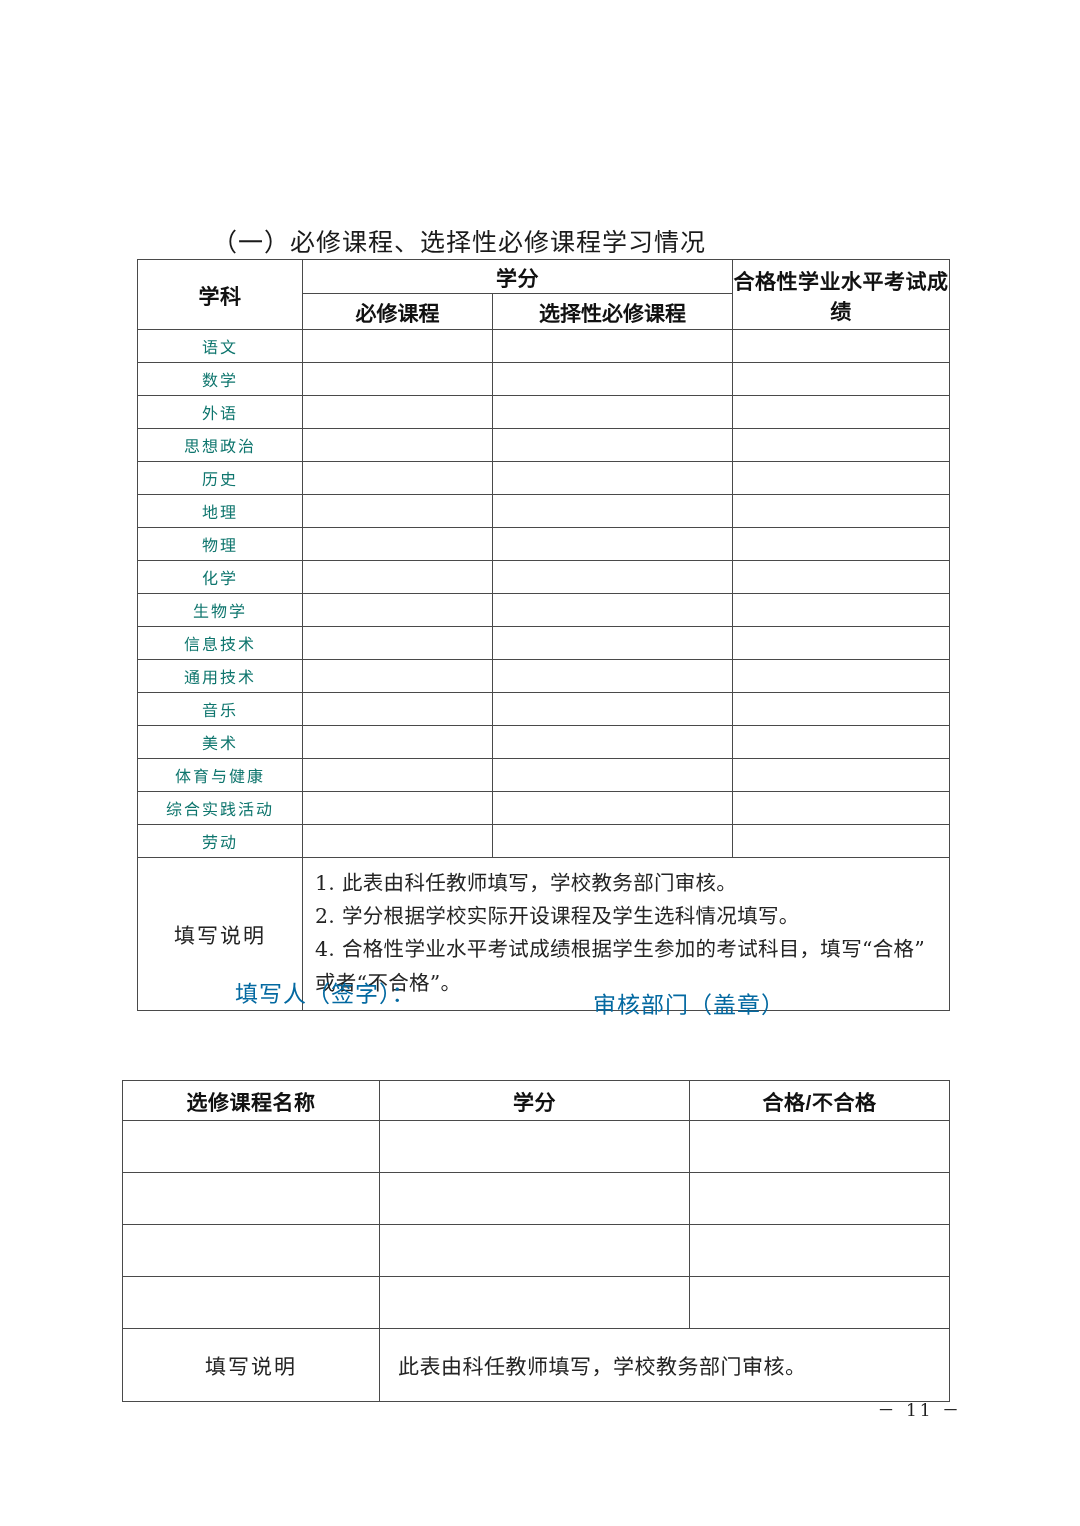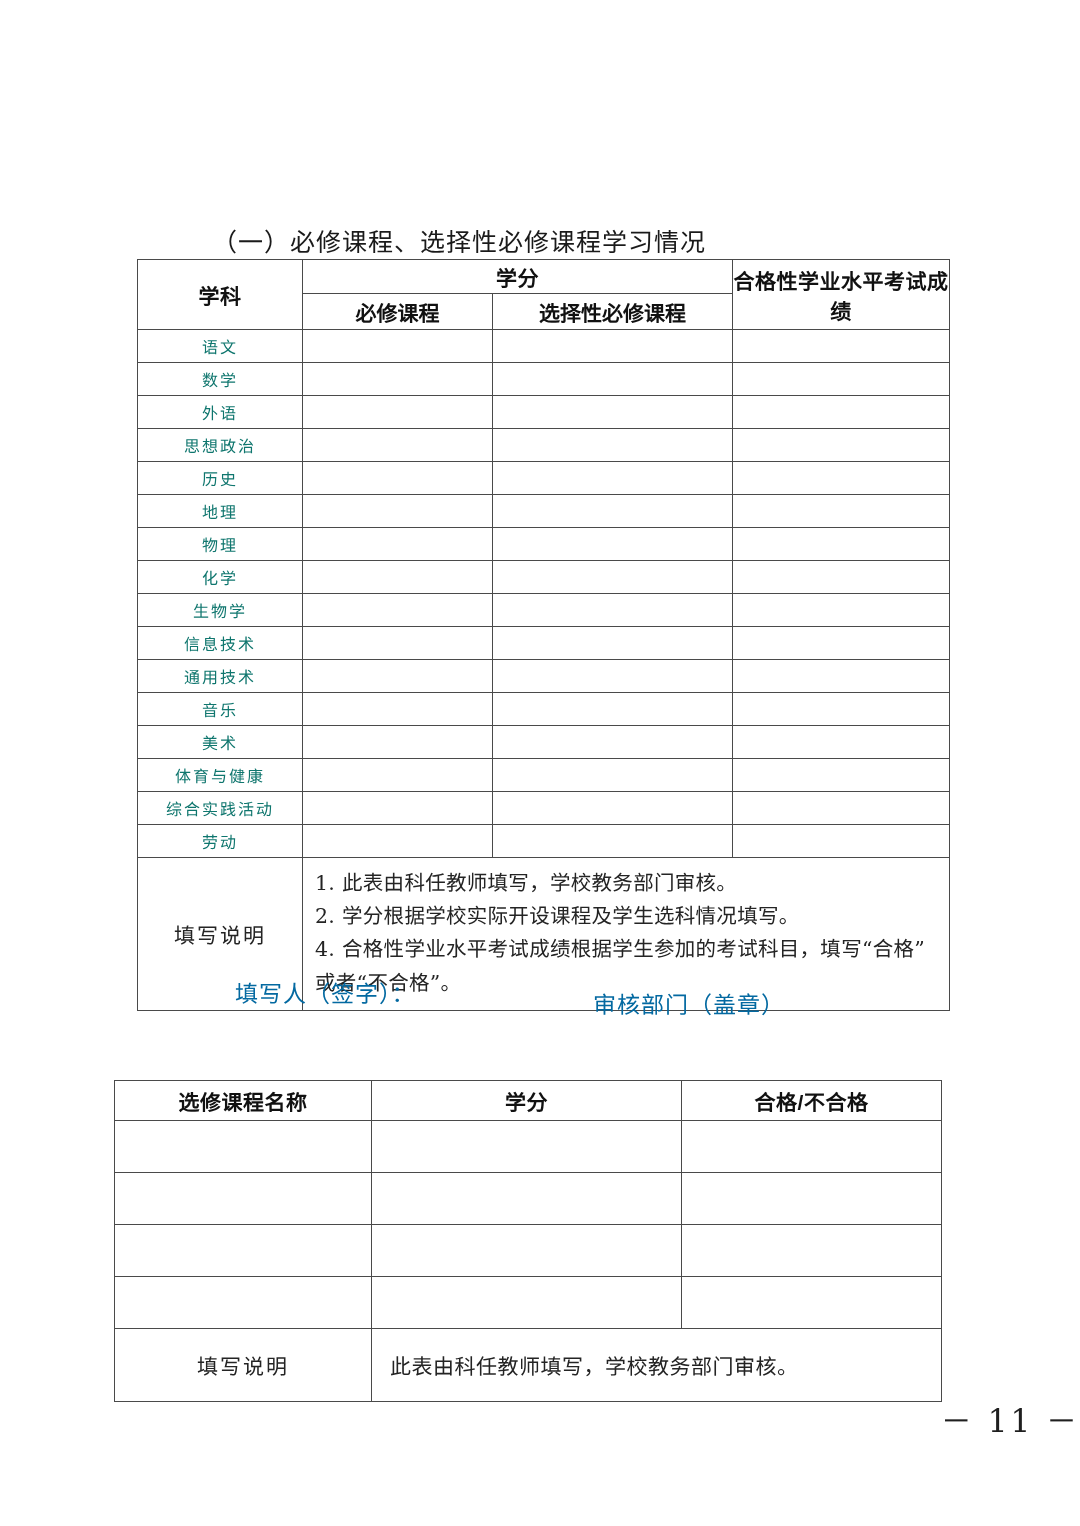--- a/index.html
+++ b/index.html
@@ -127,21 +127,21 @@
   }
   .signature-row .sig-right {
     position: absolute;
     left: 456px; top: 0;
     white-space: nowrap;
     margin-top: 11px;
   }
 
   
   #table-elective {
-    left: 114px;
+    left: 122px;
     top: 1080px;
     width: 827px;
     border-radius: 32px;
   }
   #table-elective .hdr {
     font-family: "Liberation Sans", "DejaVu Sans", sans-serif;
     font-weight: bold;
     font-size: 21px;
     color: #111;
     height: 39px;
@@ -157,22 +157,23 @@
     letter-spacing: 0.5px;
   }
 
   
   .page-number {
     position: absolute;
     left: 0;
     top: 1396px;
     width: 1080px;
     text-align: right;
+    padding-right: 118px;
     box-sizing: border-box;
-    font-size: 31px;
+    font-size: 17px;
     letter-spacing: 3px;
     color: #1f1f1f;
   }
 </style>
 </head>
 <body>
 
 <div class="page">
 
 

